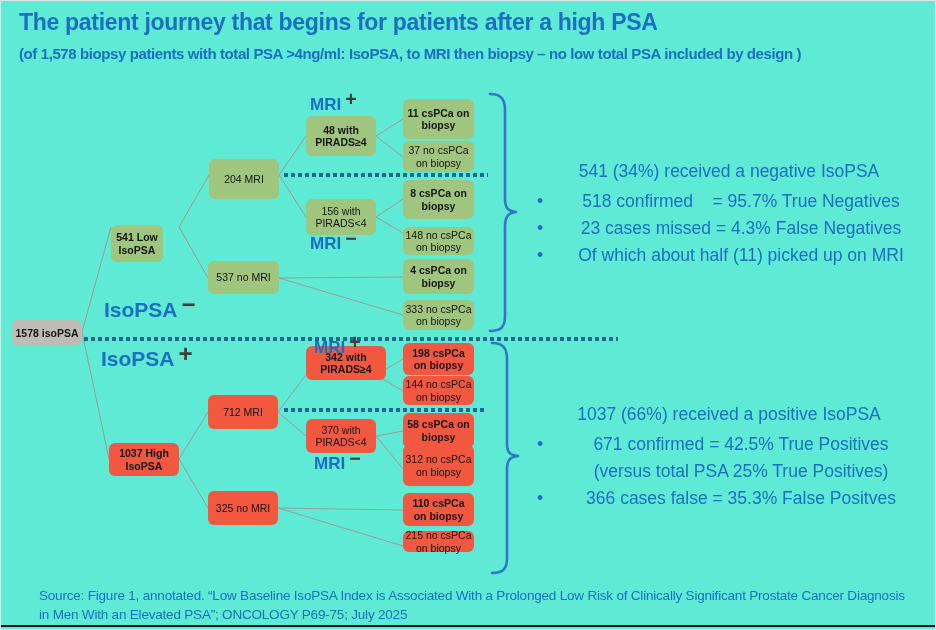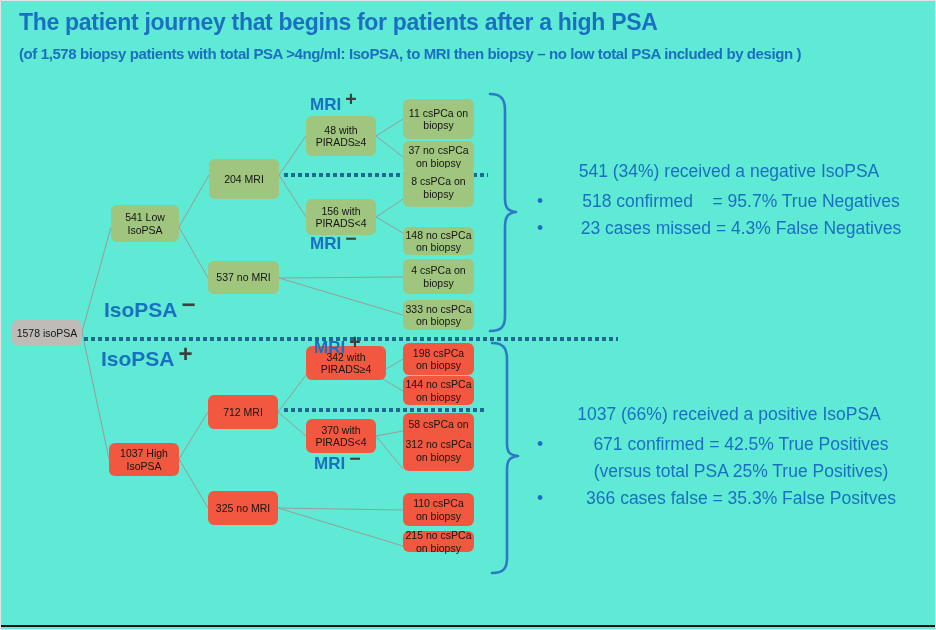--- a/index.html
+++ b/index.html
@@ -19,21 +19,21 @@
          font-size:23px;font-weight:600;letter-spacing:-0.3px;color:var(--accent-blue);}
   .subtitle{position:absolute;left:18px;top:44px;width:912px;
          font-size:15px;font-weight:600;letter-spacing:-0.4px;color:var(--accent-blue);}
   svg.layer{position:absolute;left:0;top:0;width:936px;height:630px;pointer-events:none;}
   .conn{stroke:#9b9b9b;stroke-width:1;fill:none;}
   .dotted{stroke:var(--dotted);stroke-width:4;stroke-dasharray:4 3;fill:none;}
   .brace{stroke:var(--brace);stroke-width:2.6;fill:none;stroke-linecap:round;stroke-linejoin:round;}
   .node{position:absolute;border-radius:6px;display:flex;align-items:center;justify-content:center;
         text-align:center;font-size:10.5px;line-height:1.16;color:#151515;
         white-space:pre-line;padding:1px 2px;box-sizing:border-box;}
-  .node.bold{font-weight:400;}
+  .node.bold{font-weight:700;}
   .green{background:var(--green);}
   .red{background:var(--red);}
   .gray{background:var(--gray);}
   .edge-label{position:absolute;color:var(--accent-blue);font-weight:700;white-space:nowrap;}
   .edge-label.iso{font-size:21px;}
   .edge-label.mri{font-size:17px;}
   .edge-label .sign{color:var(--sign-dark);font-weight:900;font-size:1.15em;
         position:relative;top:-0.18em;margin-left:4px;}
   .anno{position:absolute;color:var(--accent-blue);font-size:17.5px;line-height:27px;font-weight:500;text-align:center;}
   .anno-title{margin-bottom:3px;}
@@ -83,33 +83,33 @@
       <line class="dotted" x1="83" y1="338" x2="617" y2="338"></line>
       <line class="dotted" x1="283" y1="409" x2="485" y2="409"></line>
     </g>
     <g>
       <path class="brace" d="M 489,93 C 500,93 504,98 504,109 L 504,197 C 504,206 506,210 515,211 C 506,212 504,217 504,226 L 504,315 C 504,326 500,330 489,330"></path>
       <path class="brace" d="M 491,342 C 502,342 506,347 506,358 L 506,442 C 506,451 508,454 517,455 C 508,456 506,460 506,469 L 506,557 C 506,568 502,572 491,572"></path>
     </g>
   </svg>
 
   <div class="node gray bold" style="left:11px;top:319px;width:70px;height:26px">1578 isoPSA</div>
-  <div class="node green bold" style="left:110px;top:204px;width:68px;height:37px">541 Low
+  <div class="node green bold" style="left:110px;top:224px;width:52px;height:37px">541 Low
 IsoPSA</div>
   <div class="node green" style="left:208px;top:158px;width:70px;height:40px">204 MRI</div>
   <div class="node green" style="left:207px;top:260px;width:71px;height:33px">537 no MRI</div>
   <div class="node green bold" style="left:305px;top:115px;width:70px;height:40px">48 with
 PIRADS≥4</div>
   <div class="node green" style="left:305px;top:198px;width:70px;height:36px">156 with
 PIRADS&lt;4</div>
   <div class="node green bold" style="left:402px;top:98px;width:71px;height:40px">11 csPCa on
 biopsy</div>
   <div class="node green" style="left:402px;top:140px;width:71px;height:31px">37 no csPCa
 on biopsy</div>
-  <div class="node green bold" style="left:402px;top:167px;width:71px;height:39px">8 csPCa on
+  <div class="node green bold" style="left:402px;top:179px;width:71px;height:39px">8 csPCa on
 biopsy</div>
   <div class="node green" style="left:402px;top:226px;width:71px;height:28px">148 no csPCa
 on biopsy</div>
   <div class="node green bold" style="left:402px;top:258px;width:71px;height:35px">4 csPCa on
 biopsy</div>
   <div class="node green" style="left:402px;top:299px;width:71px;height:30px">333 no csPCa
 on biopsy</div>
   <div class="node red bold" style="left:108px;top:442px;width:70px;height:33px">1037 High
 IsoPSA</div>
   <div class="node red" style="left:207px;top:394px;width:70px;height:34px">712 MRI</div>
@@ -117,21 +117,21 @@
   <div class="node red bold" style="left:305px;top:345px;width:80px;height:34px">342 with
 PIRADS≥4</div>
   <div class="node red" style="left:305px;top:418px;width:70px;height:34px">370 with
 PIRADS&lt;4</div>
   <div class="node red bold" style="left:402px;top:342px;width:71px;height:32px">198 csPCa
 on biopsy</div>
   <div class="node red" style="left:402px;top:375px;width:71px;height:29px">144 no csPCa
 on biopsy</div>
   <div class="node red bold" style="left:402px;top:412px;width:71px;height:35px">58 csPCa on
 biopsy</div>
-  <div class="node red" style="left:402px;top:429px;width:71px;height:41px">312 no csPCa
+  <div class="node red" style="left:402px;top:444px;width:71px;height:41px">312 no csPCa
 on biopsy</div>
   <div class="node red bold" style="left:402px;top:492px;width:71px;height:33px">110 csPCa
 on biopsy</div>
   <div class="node red" style="left:402px;top:530px;width:71px;height:21px">215 no csPCa
 on biopsy</div>
 
   <div class="edge-label iso" style="left:103px;top:294px"><span>IsoPSA</span><span class="sign">−</span></div>
   <div class="edge-label iso" style="left:100px;top:343px"><span>IsoPSA</span><span class="sign">+</span></div>
   <div class="edge-label mri" style="left:309px;top:91px"><span>MRI</span><span class="sign">+</span></div>
   <div class="edge-label mri" style="left:309px;top:230px"><span>MRI</span><span class="sign">−</span></div>
@@ -141,30 +141,36 @@
   <div class="anno" style="left:527px;top:157px;width:402px">
     <div class="anno-title">541 (34%) received a negative IsoPSA</div>
     <div class="anno-bullet">
         <span class="marker"></span>
         <span class="text">518 confirmed    = 95.7% True Negatives</span>
       </div>
     <div class="anno-bullet">
         <span class="marker"></span>
         <span class="text">23 cases missed = 4.3% False Negatives</span>
       </div>
+    <div class="anno-bullet">
+        <span class="marker"></span>
+        <span class="text">Of which about half (11) picked up on MRI</span>
+      </div>
   </div>
 
   <div class="anno" style="left:527px;top:400px;width:402px">
     <div class="anno-title">1037 (66%) received a positive IsoPSA</div>
     <div class="anno-bullet">
         <span class="marker"></span>
         <span class="text">671 confirmed = 42.5% True Positives
 (versus total PSA 25% True Positives)</span>
       </div>
     <div class="anno-bullet">
         <span class="marker"></span>
         <span class="text">366 cases false = 35.3% False Positves</span>
       </div>
   </div>
 
+  <div class="source">Source: Figure 1, annotated. “Low Baseline IsoPSA Index is Associated With a Prolonged Low Risk of Clinically Significant Prostate Cancer Diagnosis
+in Men With an Elevated PSA”; ONCOLOGY P69-75; July 2025</div>
   <div class="bottom-rule"></div>
 
 </div>
 
 </body></html>

